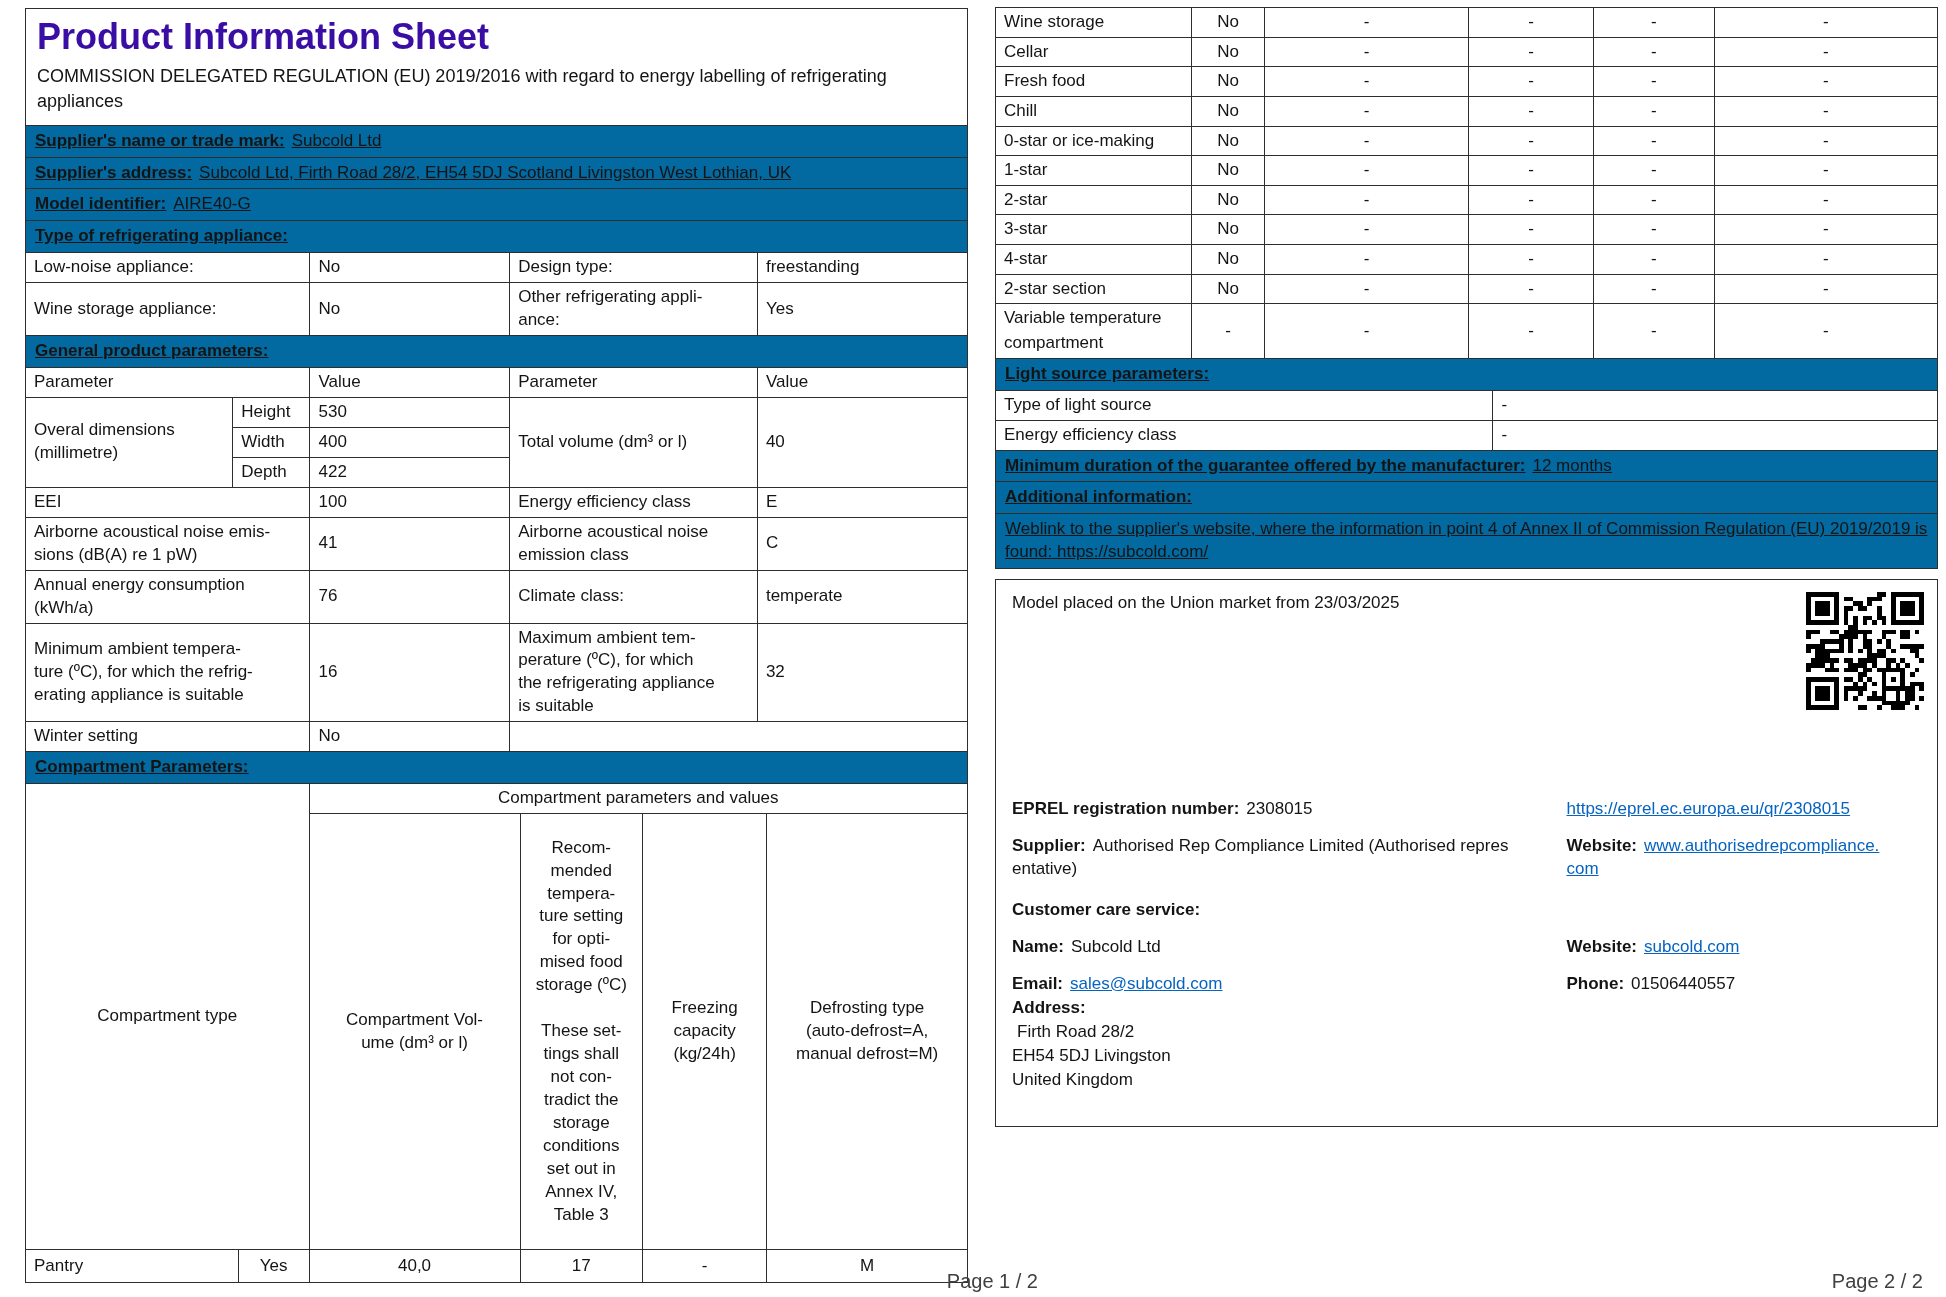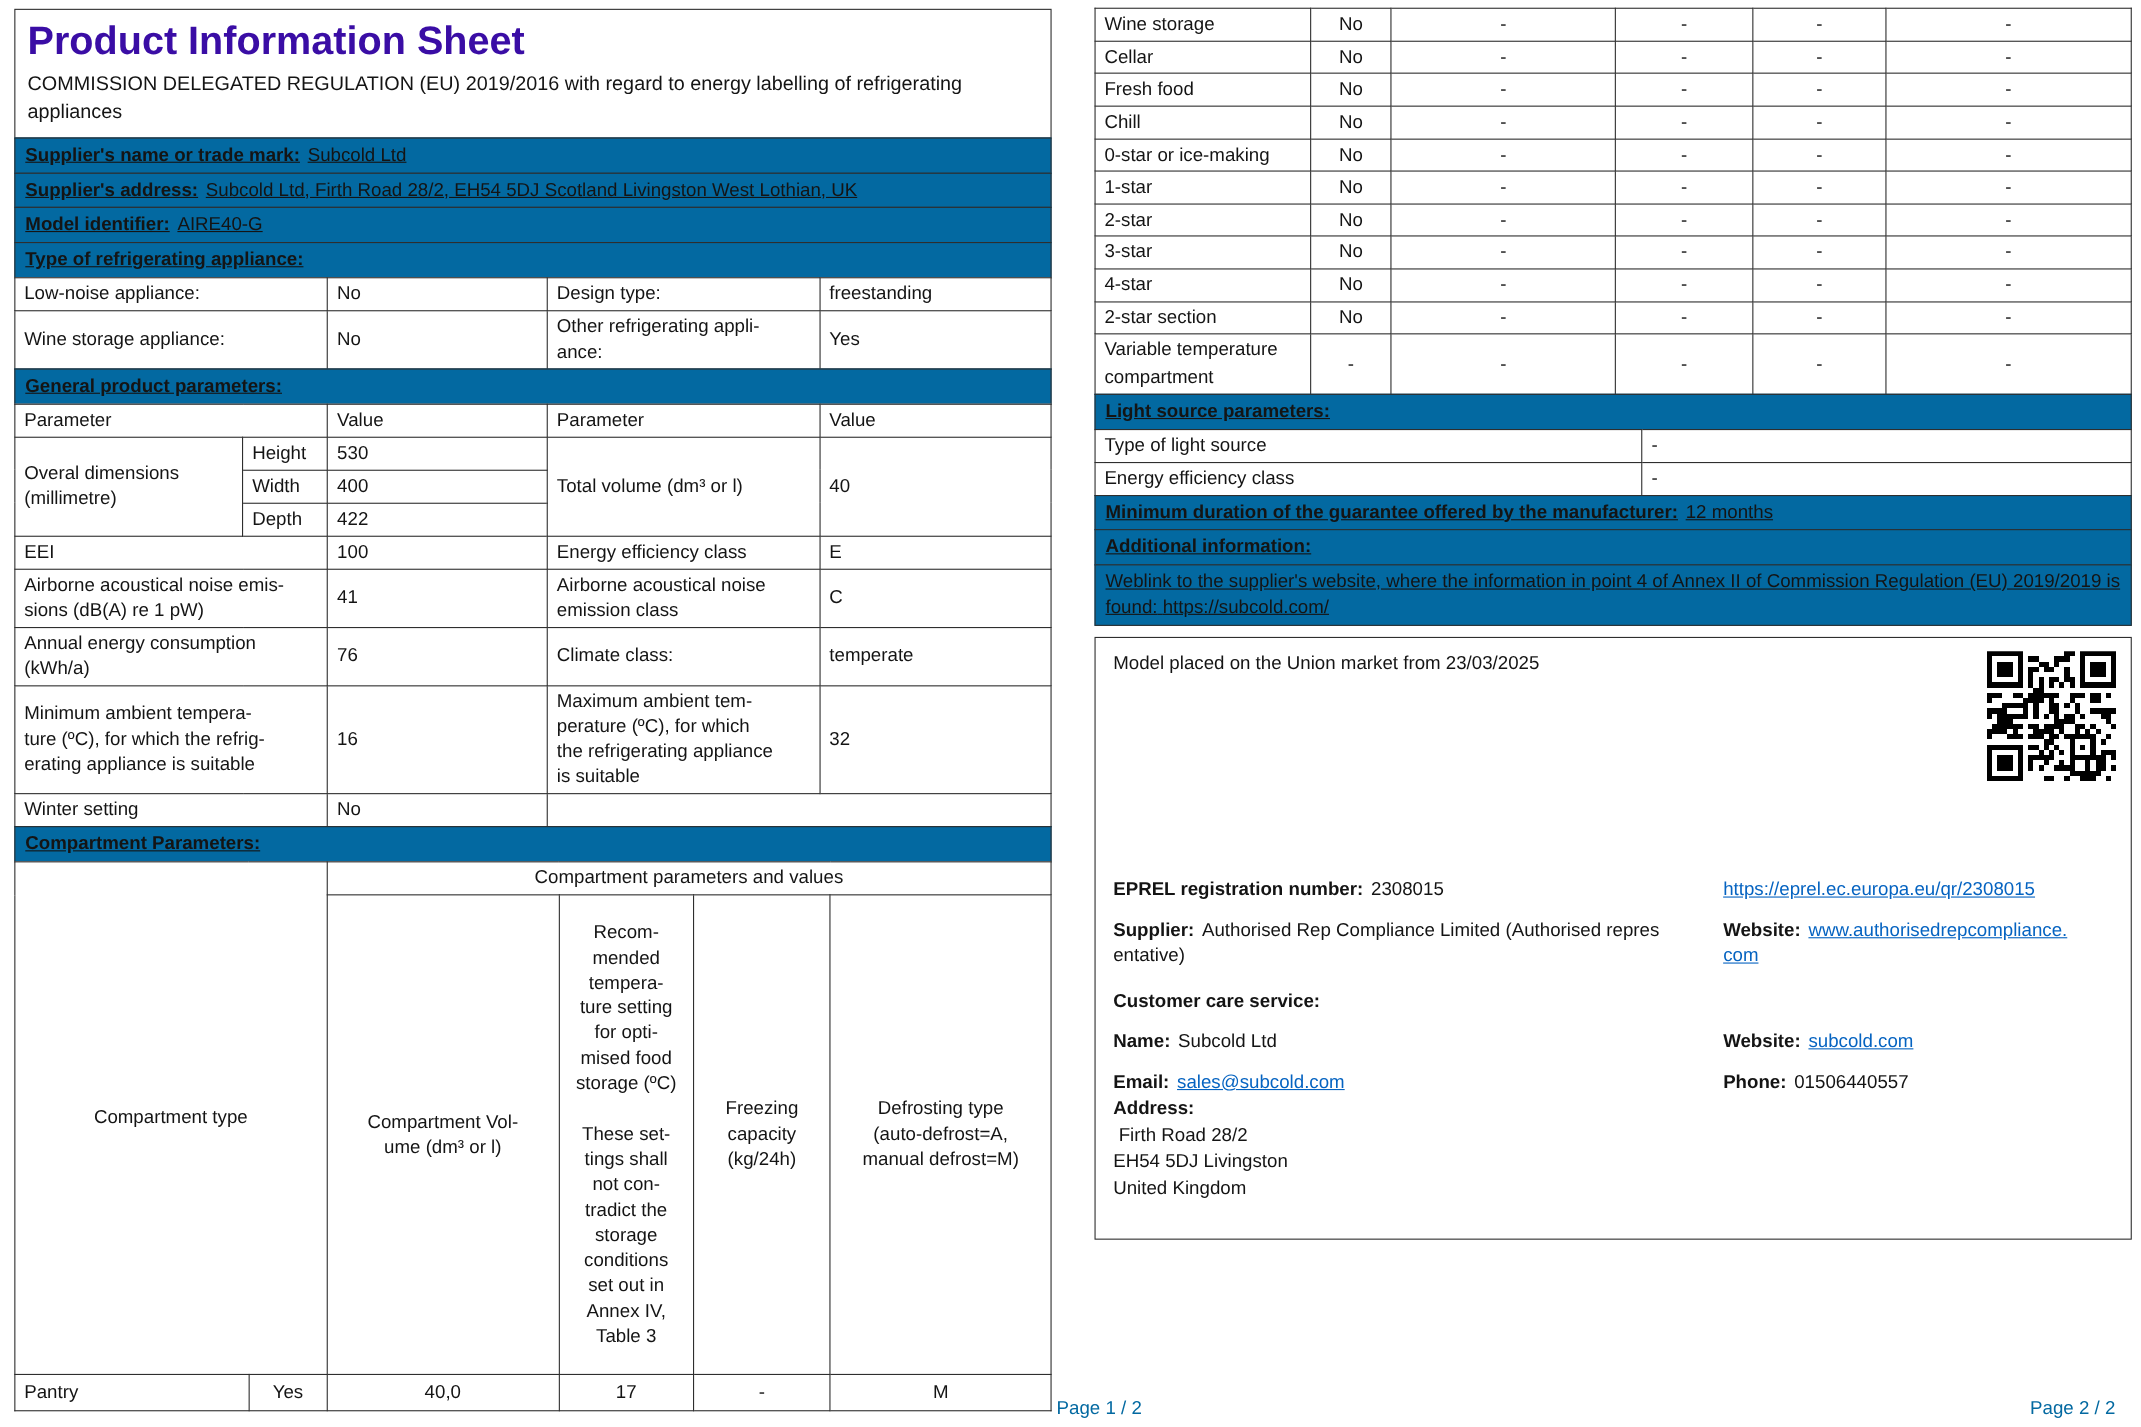--- a/index.html
+++ b/index.html
@@ -4,21 +4,21 @@
 <style>
   * { box-sizing: border-box; }
   html,body { margin:0; padding:0; }
   body {
     width:1946px; height:1297px; background:#ffffff;
     font-family:"Liberation Sans","DejaVu Sans",sans-serif;
     color:#141414; font-size:17px;
   }
   .canvas { position:relative; width:1946px; height:1297px; overflow:hidden; background:#fff; }
   .page { position:absolute; top:8px; width:943px; }
-  #page1 { left:13px; }
+  #page1 { left:25px; }
   #page2 { left:995px; }
 
   .bx { border:1px solid #2e2e2e; margin-top:-1px; padding:4px 9px; line-height:1.35; background:#0369a1;text-decoration:underline; }
   .titleblock { border:1px solid #2e2e2e; padding:6px 11px 10px; }
   .title { font-size:36px; font-weight:bold; color:var(--title-color,#3a0da5); line-height:1.2; }
   .subtitle { margin-top:6px; font-size:18px; line-height:1.4; max-width:905px; }
   .lbl { font-weight:bold; margin-right:7px; }
   .sec { font-weight:bold; }
 
   table { width:100%; border-collapse:collapse; table-layout:fixed; margin-top:-1px; background:#fff; }
@@ -37,21 +37,21 @@
   .link { color:var(--link-color,#0563c1); text-decoration:underline; cursor:pointer; }
   .frow { display:flex; }
   .fleft { width:61%; padding-right:6px; }
   .fright { width:39%; }
   .ib-row { margin-top:14px; line-height:1.35; }
   .ib-eprel { margin-top:185px; }
   .ib-cc { margin-top:18px; }
   .ib-addr { margin-top:0; line-height:1.42; }
   .addr-line:nth-child(2) { padding-left:5px; }
 
-  .pfoot { position:absolute; top:1270px; font-size:17px; color:#0369a1; text-align:right; }
+  .pfoot { position:absolute; top:1270px; font-size:20px; color:#404040; text-align:right; }
   #foot1 { left:25px; width:1013px; }
   #foot2 { left:995px; width:928px; }
 </style>
 </head>
 <body>
 
 <div class="canvas">
 
   <div class="page" id="page1">
 

